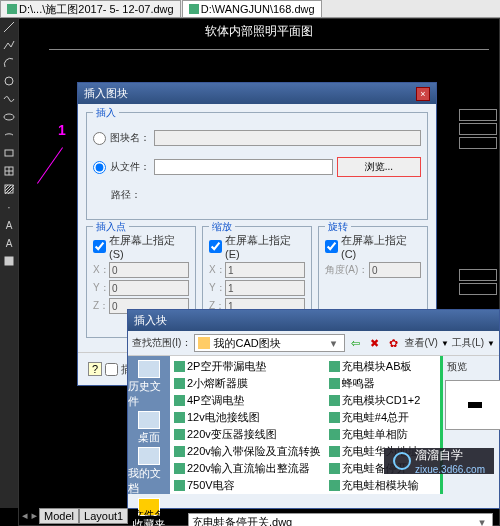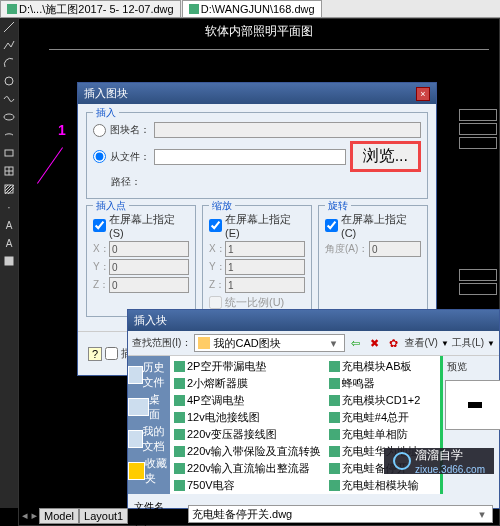--- a/index.html
+++ b/index.html
@@ -17,43 +17,43 @@
 .right-boxes{position:absolute;right:2px;top:90px}
 .rbox{width:38px;height:12px;border:1px solid #888;margin-bottom:2px}
 .annot{position:absolute;color:#f0f;font-size:14px;font-weight:bold}
 .arrow-line{position:absolute;height:1px;background:#f0f}
 .dialog{position:absolute;background:#eaf0f7;border:1px solid #3b5998;box-shadow:2px 2px 6px rgba(0,0,0,.5)}
 .dlg-title{background:linear-gradient(#4a6ea8,#2f4f7f);color:#fff;padding:3px 6px;display:flex;justify-content:space-between;align-items:center;font-size:11px}
 .dlg-close{width:14px;height:14px;background:#c44;border:1px solid #800;color:#fff;text-align:center;line-height:12px;font-size:9px;cursor:pointer}
 .dlg-body{padding:8px}
 .fieldset{border:1px solid #9ab;margin-bottom:6px;padding:6px;position:relative}
 .fieldset-title{position:absolute;top:-7px;left:6px;background:#eaf0f7;padding:0 3px;color:#15c;font-size:10px}
-.row{display:flex;align-items:center;margin:3px 0;gap:4px}
+.row{display:flex;align-items:center;margin:11px 0;gap:4px}
 .row label{color:#333;font-size:10px}
 input[type=text]{border:1px solid #999;background:#fff;height:16px;padding:0 2px;font-size:10px}
 input[type=text]:disabled{background:#eee}
-.btn{background:#efefef;border:3px solid #ef4444;padding:2px 10px;font-size:16px;cursor:pointer}
+.btn{background:#efefef;border:1px solid #ef4444;padding:2px 27px;font-size:10px;cursor:pointer}
 .three-col{display:flex;gap:6px}
 .three-col .fieldset{flex:1}
 .coord-row{display:flex;align-items:center;margin:2px 0}
 .coord-row span{width:16px;color:#999;font-size:10px}
 .coord-row input{flex:1;width:50px}
 .cb{display:flex;align-items:center;gap:3px;color:#333;font-size:10px}
 .cb input{margin:0}
 .dlg-foot{display:flex;justify-content:flex-end;gap:6px;padding:6px;border-top:1px solid #ccc}
 .dlg-foot-left{display:flex;align-items:center;gap:3px;margin-right:auto;padding-left:4px}
 .browse-dlg{position:absolute;left:127px;top:309px;width:373px;height:200px;background:#eaf0f7;border:1px solid #3b5998}
 .browse-toolbar{display:flex;align-items:center;padding:3px 4px;gap:3px;background:#eaf0f7;border-bottom:1px solid #ccc}
 .browse-toolbar .lbl{font-size:10px;color:#333}
 .combo{border:1px solid #999;background:#fff;height:18px;flex:1;display:flex;align-items:center;padding:0 3px;font-size:10px}
 .combo .dd{margin-left:auto;width:14px;text-align:center;color:#666}
 .tb-ico{width:16px;height:16px;display:flex;align-items:center;justify-content:center;font-size:11px;cursor:pointer}
 .browse-main{display:flex;height:138px}
 .places{width:42px;background:#6b8bb5;display:flex;flex-direction:column;align-items:center;padding-top:4px;gap:2px}
-.place{display:flex;align-items:center;color:#fff;font-size:9px;cursor:pointer}
+.place{display:flex;flex-direction:column;align-items:center;color:#fff;font-size:9px;cursor:pointer}
 .place-ico{width:22px;height:18px;background:#cde;border:1px solid #fff;margin-bottom:1px}
 .file-list{flex:1;background:#fff;overflow:hidden;display:flex}
 .fcol{flex:1;padding:2px}
 .fitem{display:flex;align-items:center;gap:2px;padding:1px 2px;font-size:10px;color:#000;white-space:nowrap;overflow:hidden;cursor:pointer}
 .fico{width:11px;height:11px;background:#4a7;flex-shrink:0}
 .preview{width:59px;border-left:3px solid #22c55e;padding:2px}
 .preview-lbl{font-size:10px;color:#333;padding:2px}
 .preview-box{width:60px;height:50px;border:1px solid #999;background:#fff;margin:4px auto;display:flex;align-items:center;justify-content:center}
 .preview-box .pv{width:14px;height:6px;background:#000}
 .browse-bottom{padding:3px 6px;display:flex;flex-direction:column;gap:3px}

